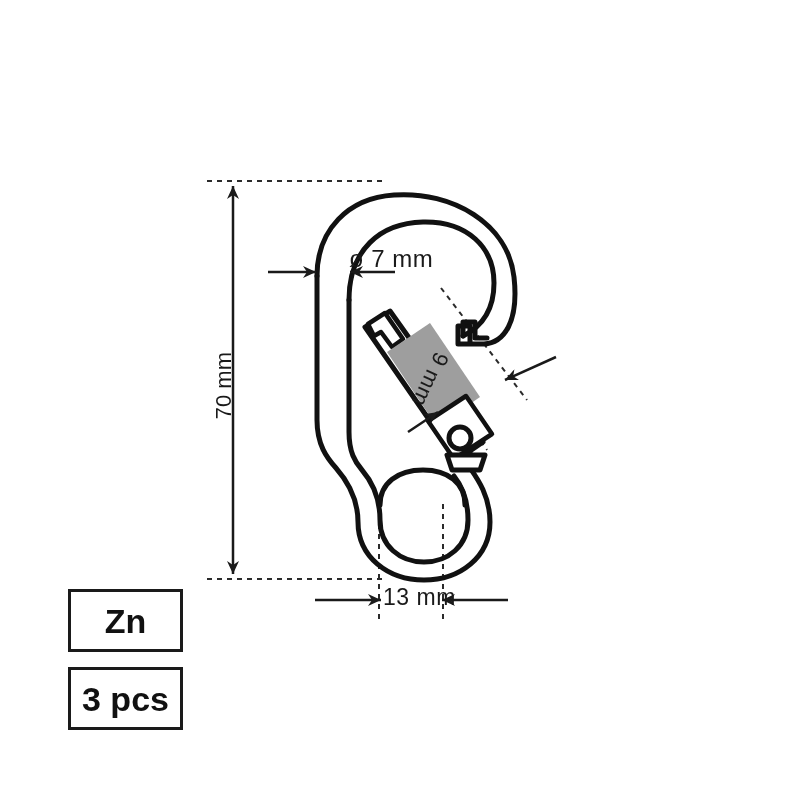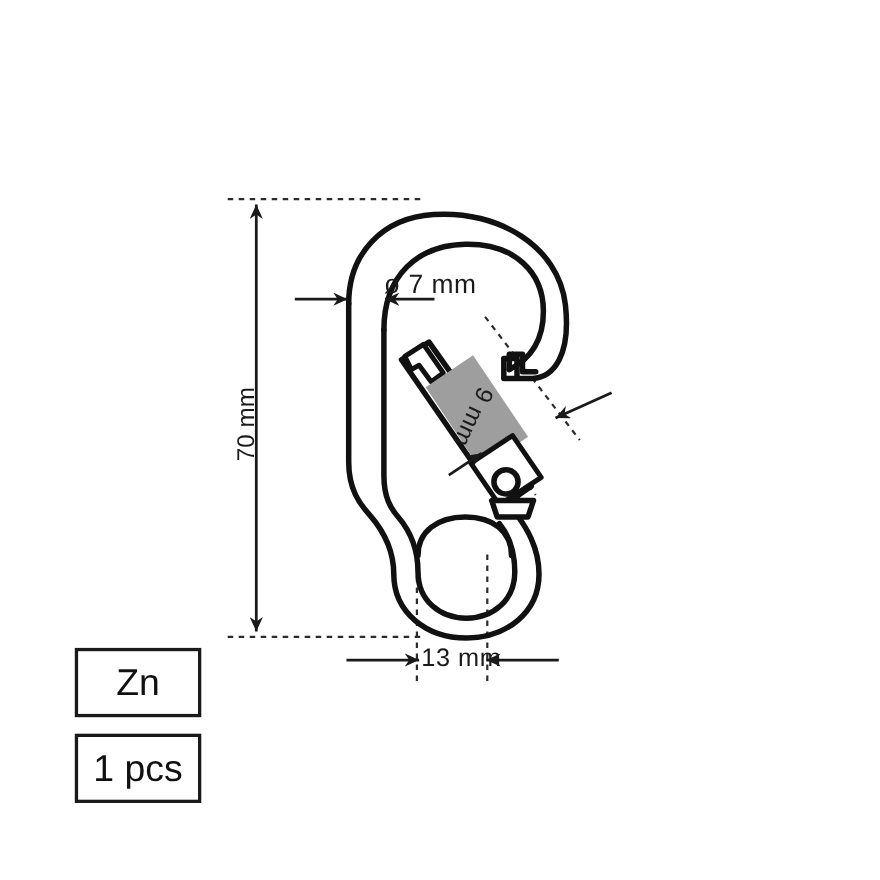--- a/index.html
+++ b/index.html
@@ -38,21 +38,21 @@
     position: absolute;
     box-sizing: border-box;
     background: #ffffff;
     border: 3px solid #1a1a1a;
     display: flex;
     align-items: center;
     justify-content: center;
   }
   .badge-text {
     font-family: "Liberation Sans", sans-serif;
-    font-weight: normal;
+    font-weight: bold;
     font-size: 34px;
     line-height: 1;
     letter-spacing: 0px;
     color: #111111;
     white-space: nowrap;
   }
   #badge-material {
     left: 68px;
     top: 589px;
     width: 115px;
@@ -276,16 +276,16 @@
 
   <div class="dim-label" id="label-width">13 mm</div>
 
   <div class="dim-label" id="label-gate">9 mm</div>
 
   <div class="badge" id="badge-material">
     <span class="badge-text">Zn</span>
   </div>
 
   <div class="badge" id="badge-quantity">
-    <span class="badge-text">1 pcs</span>
+    <span class="badge-text">3 pcs</span>
   </div>
 
 </div>
 
 </body></html>

